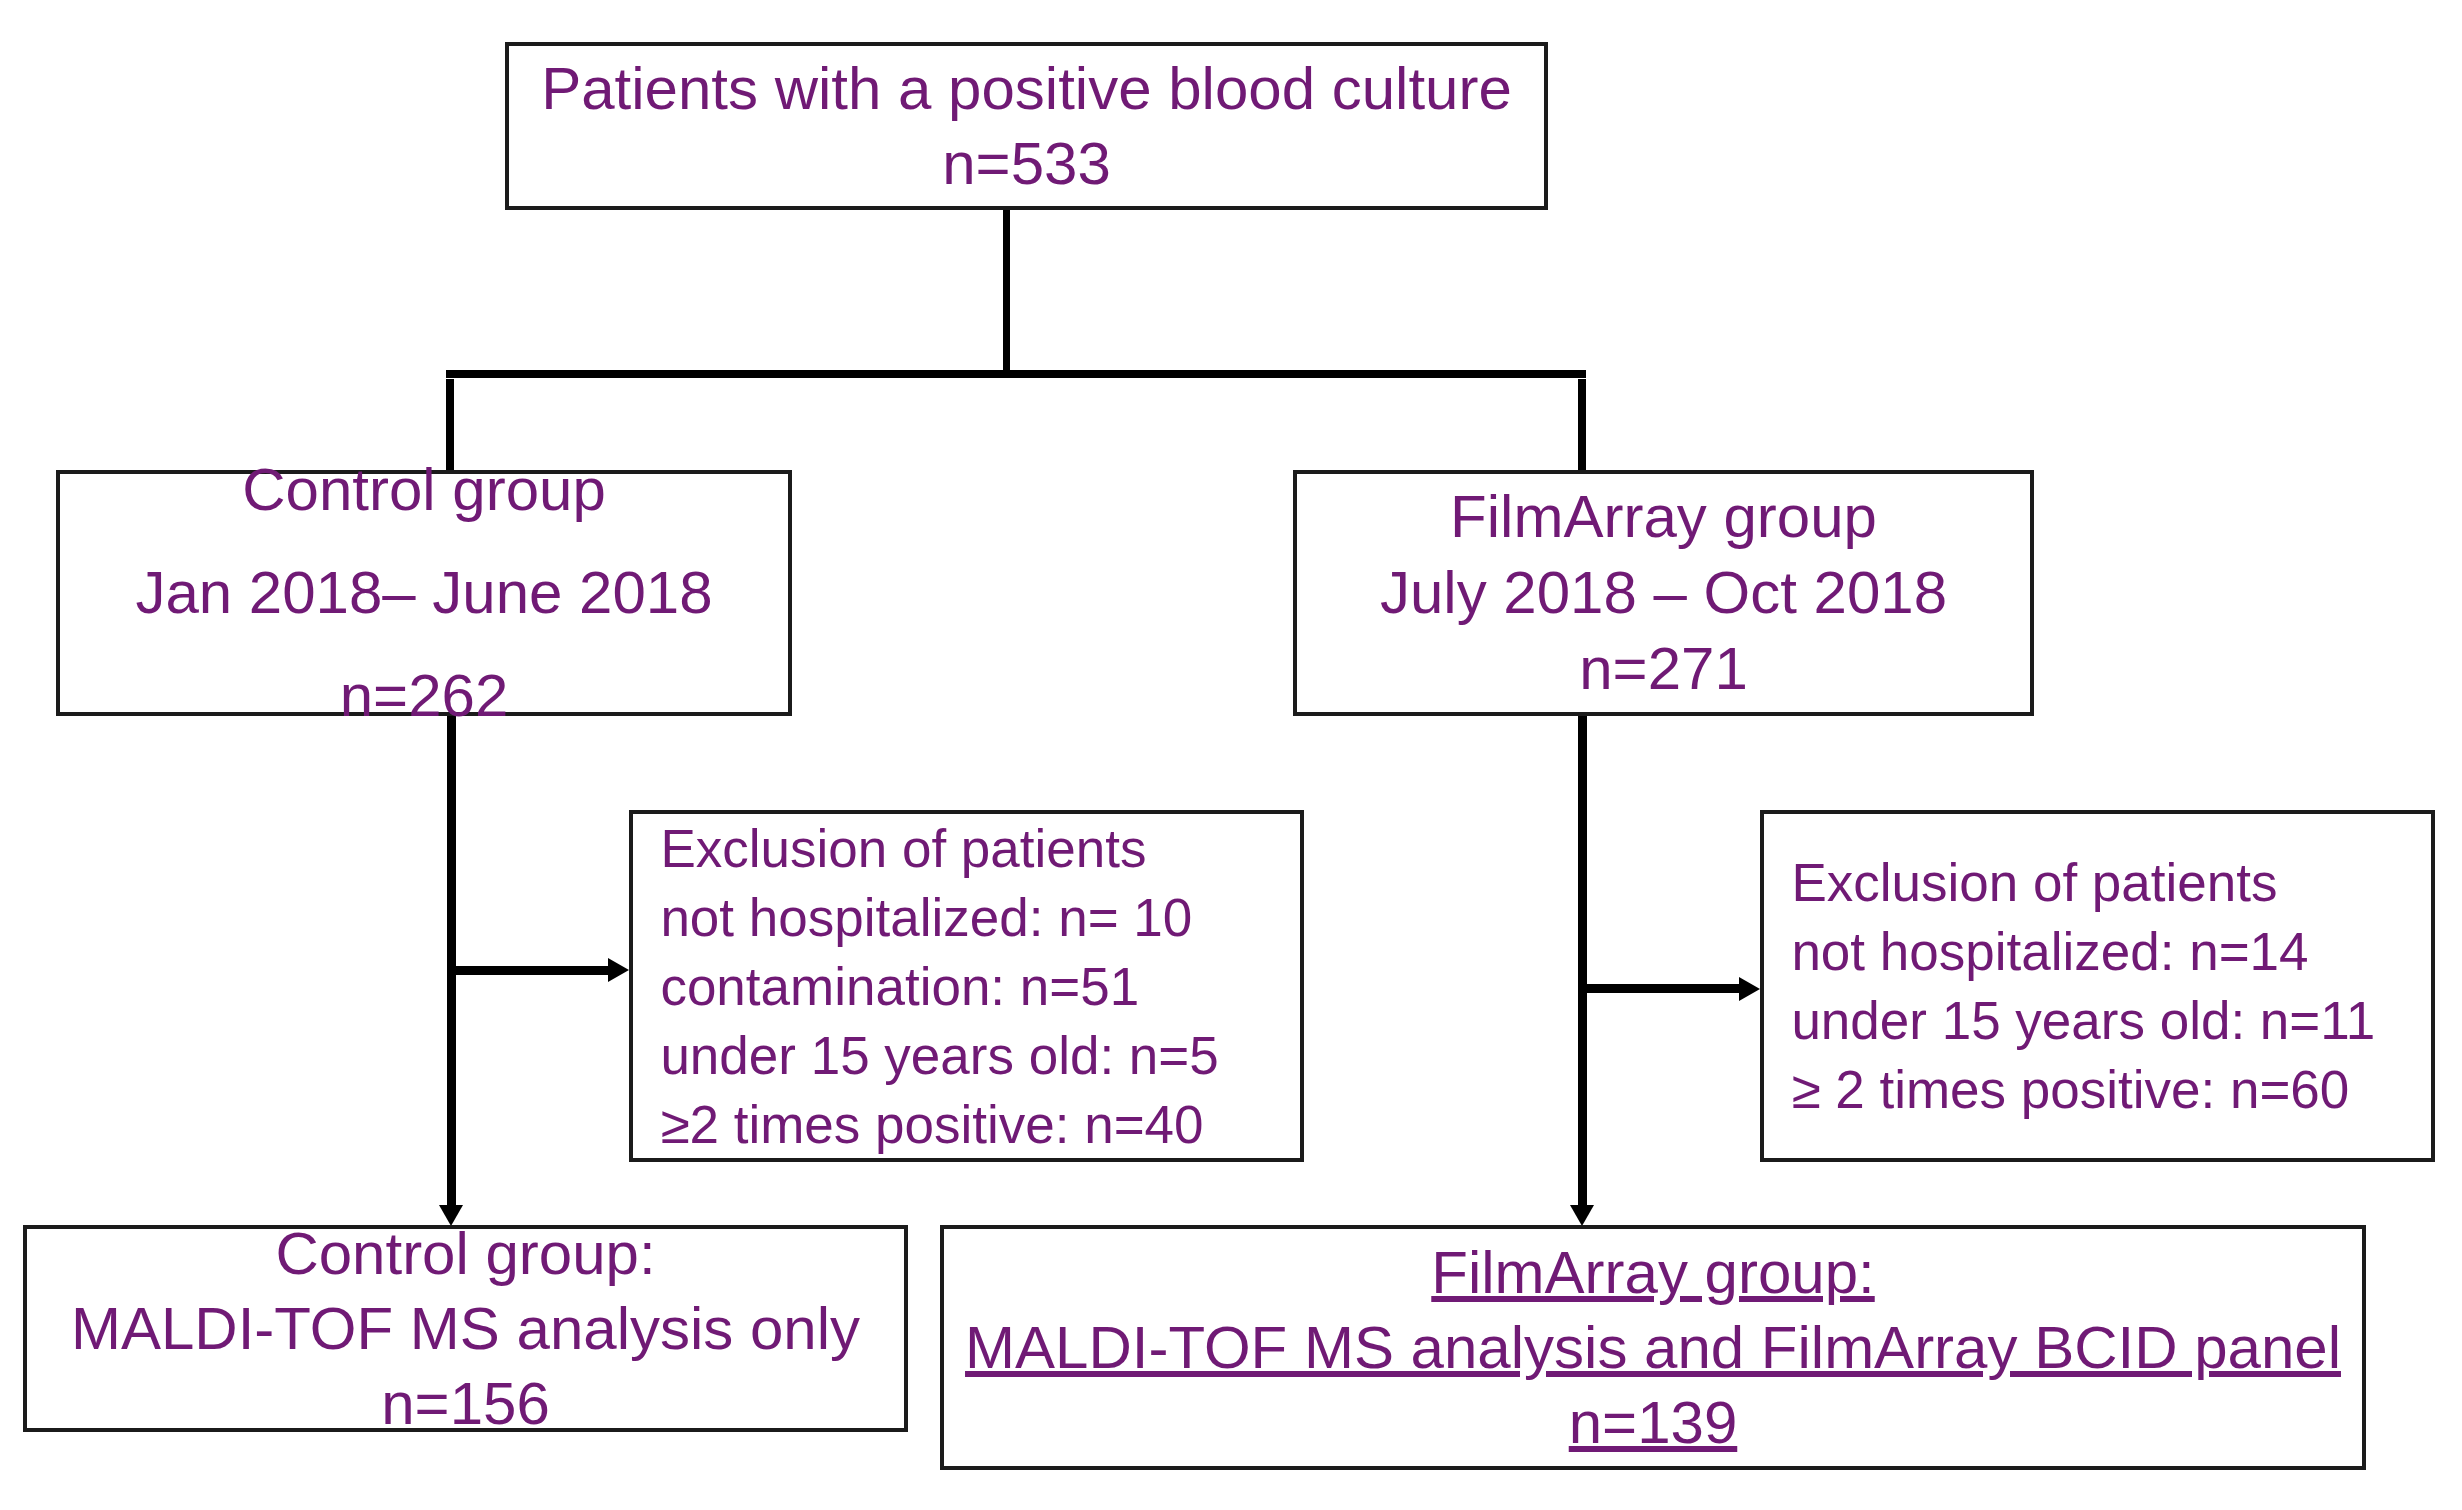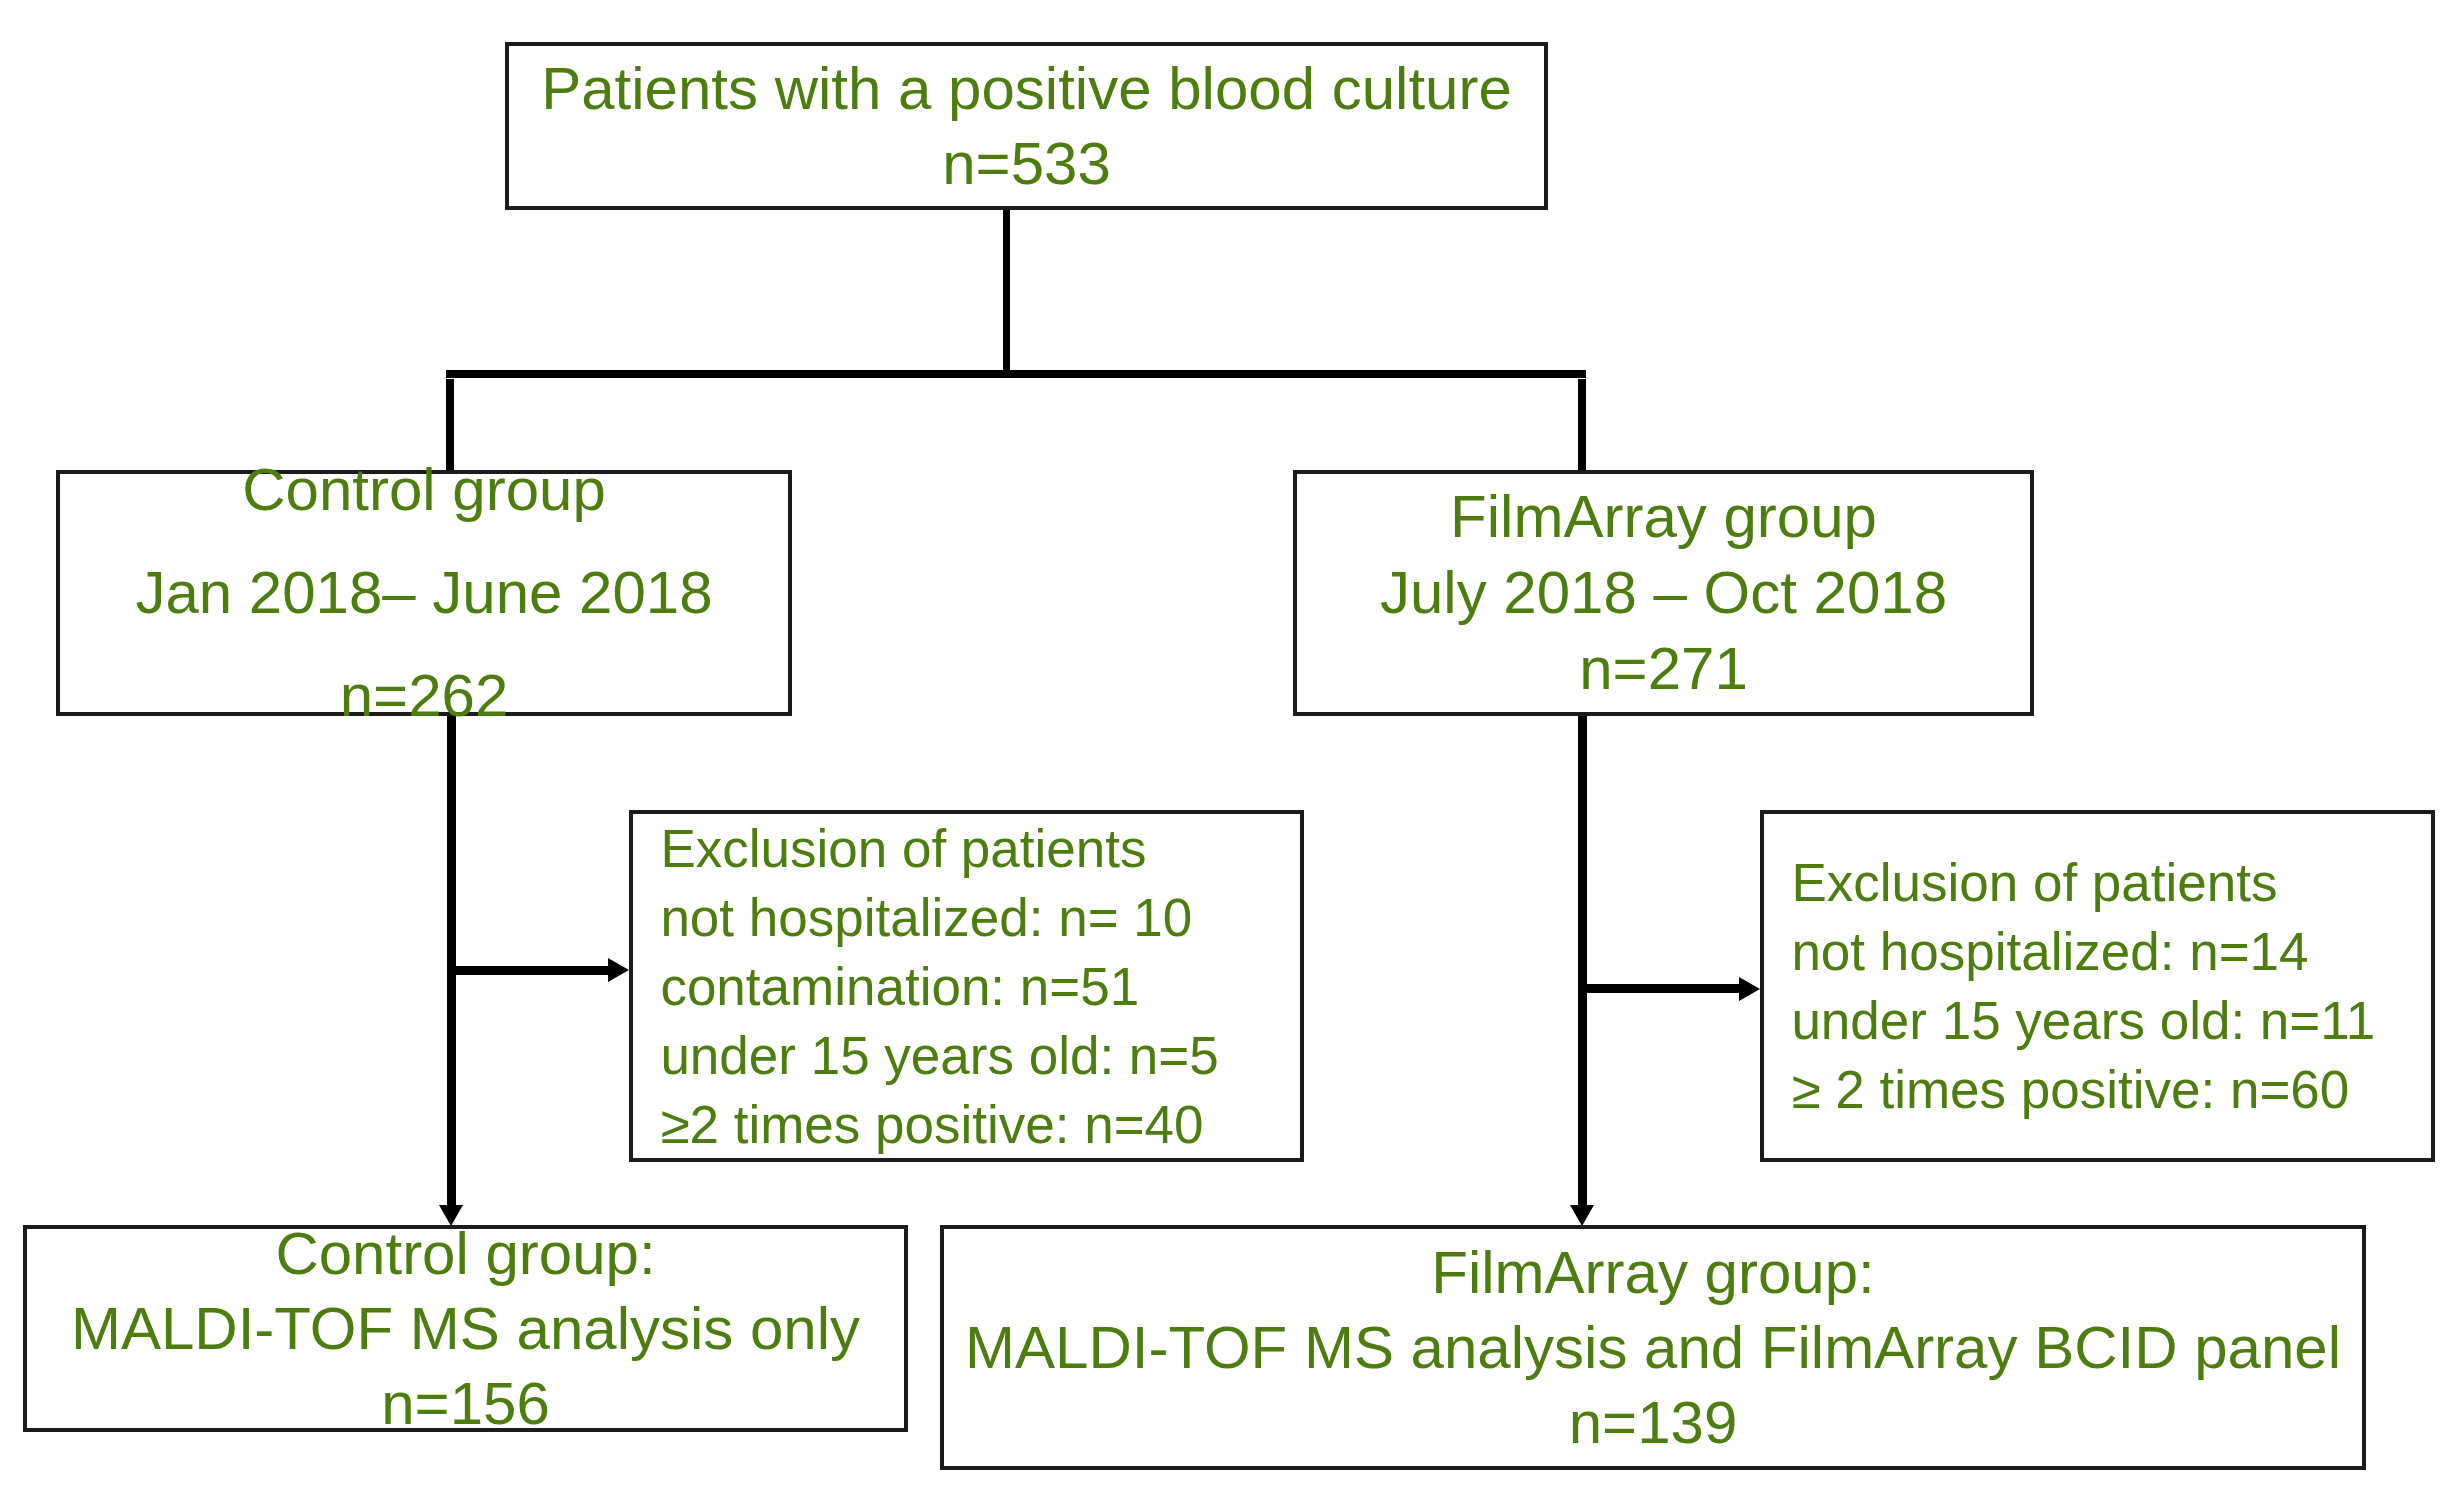--- a/index.html
+++ b/index.html
@@ -6,21 +6,21 @@
     margin: 0;
     padding: 0;
     background: #ffffff;
   }
   .canvas {
     position: relative;
     width: 2462px;
     height: 1511px;
     background: #ffffff;
     font-family: "Liberation Sans", sans-serif;
-    color: #4d7c0f;
+    color: #701a75;
     overflow: hidden;
   }
   .node {
     position: absolute;
     box-sizing: border-box;
     border: 4.6px solid #1b1b1b;
     background: #ffffff;
     display: flex;
     flex-direction: column;
     justify-content: center;
@@ -114,20 +114,20 @@
     <div class="bl">under 15 years old: n=11</div>
     <div class="bl">≥ 2 times positive: n=60</div>
   </div>
 
   <div class="node center lh98" style="left:23px; top:1225px; width:885px; height:207px;">
     <div class="bl">Control group:</div>
     <div class="bl">MALDI-TOF MS analysis only</div>
     <div class="bl">n=156</div>
   </div>
 
-  <div class="node center lh98" style="left:940px; top:1225px; width:1426px; height:245px;">
+  <div class="node center lh98" style="left:940px; top:1225px; width:1426px; height:245px;text-decoration:underline;">
     <div class="bl">FilmArray group:</div>
     <div class="bl">MALDI-TOF MS analysis and FilmArray BCID panel</div>
     <div class="bl">n=139</div>
   </div>
 
 </div>
 
 
 </body></html>

